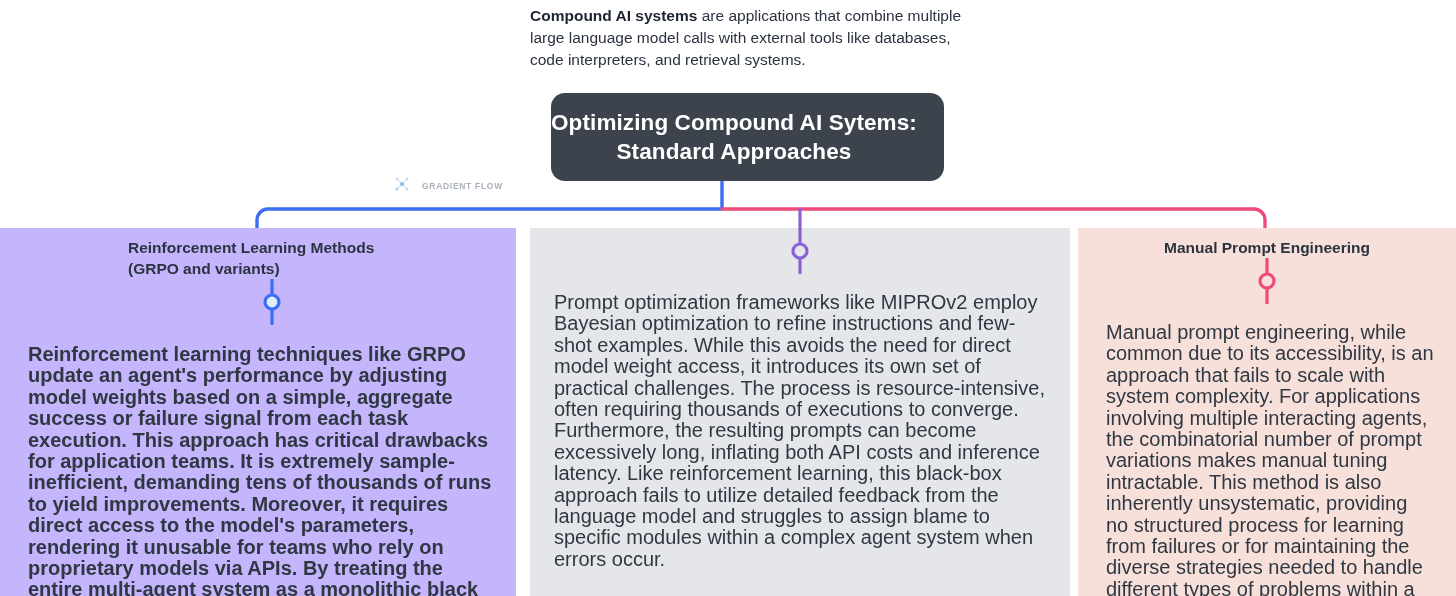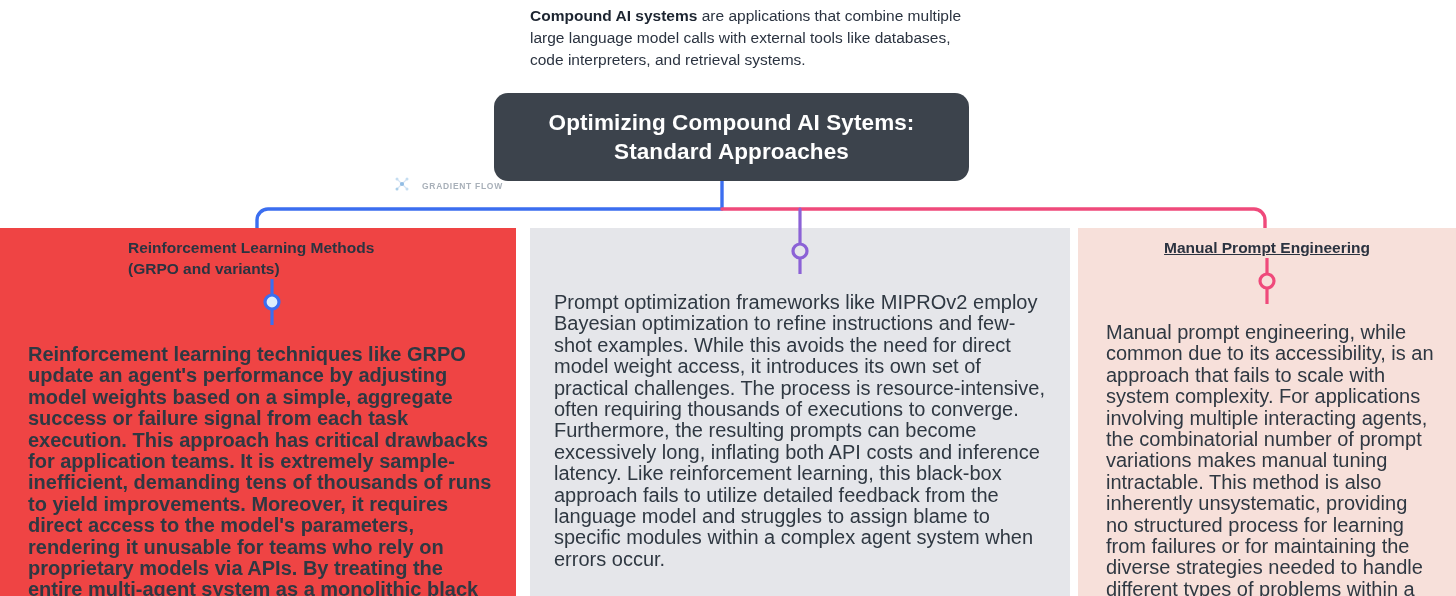--- a/index.html
+++ b/index.html
@@ -16,25 +16,25 @@
     position: absolute;
     left: 530px; top: 5px; width: 440px;
     font-size: 15.5px; line-height: 22px;
     color: #2b3340;
   }
   .intro b { font-weight: 700; color: #1c2430; }
 
   
   .title-card {
     position: absolute;
-    left: 494px; top: 93px;
-    width: 475px; height: 88px;
+    left: 551px; top: 93px;
+    width: 393px; height: 88px;
     background: #3c434c;
     border-radius: 14px;
-    display: flex; align-items: center; justify-content: center;
+    display: flex; align-items: center; 
     text-align: center;
   }
   .title-card .title-text {
     color: #ffffff;
     font-size: 22.5px;
     font-weight: 700;
     line-height: 29px;
     letter-spacing: .1px;
     white-space: pre-line;
   }
@@ -53,21 +53,21 @@
 
   
   #connectors { position: absolute; left: 0; top: 0; width: 1456px; height: 240px; }
 
   
   .col {
     position: absolute;
     top: 228px; height: 368px;
     padding: 0 14px;
   }
-  .col-blue  { left: 0px;    width: 516px;  background: #ef4444; }
+  .col-blue  { left: 0px;    width: 516px;  background: #c4b5fd; }
   .col-gray  { left: 530px;  width: 540px;  background: #e5e6ea; }
   .col-pink  { left: 1078px; width: 378px;  background: #f7e0da; }
 
   .col-head {
     text-align: center;
     font-size: 15.5px; font-weight: 700;
     line-height: 21px;
     color: #2b3340;
     padding-top: 9px;
   }
@@ -138,21 +138,21 @@
     <div class="marker-wrap">
       <svg width="30" height="46" viewBox="0 0 30 46">
         <line x1="15" y1="0" x2="15" y2="46" stroke="#8b62d6" stroke-width="3.2"></line>
         <circle cx="15" cy="23" r="7" fill="#e5e6ea" stroke="#8b62d6" stroke-width="3.2"></circle>
       </svg>
     </div>
     <div class="col-body">Prompt optimization frameworks like MIPROv2 employ Bayesian optimization to refine instructions and few-shot examples. While this avoids the need for direct model weight access, it introduces its own set of practical challenges. The process is resource-intensive, often requiring thousands of executions to converge. Furthermore, the resulting prompts can become excessively long, inflating both API costs and inference latency. Like reinforcement learning, this black-box approach fails to utilize detailed feedback from the language model and struggles to assign blame to specific modules within a complex agent system when errors occur.</div>
   </div>
 
   <div class="col col-pink">
-    <div class="col-head" style="white-space: pre-line; text-decoration: underline;">Manual Prompt Engineering</div>
+    <div class="col-head" style="white-space: pre-line;">Manual Prompt Engineering</div>
     <div class="marker-wrap">
       <svg width="30" height="46" viewBox="0 0 30 46">
         <line x1="15" y1="0" x2="15" y2="46" stroke="#ef4a7b" stroke-width="3.2"></line>
         <circle cx="15" cy="23" r="7" fill="#f7e0da" stroke="#ef4a7b" stroke-width="3.2"></circle>
       </svg>
     </div>
     <div class="col-body">Manual prompt engineering, while common due to its accessibility, is an approach that fails to scale with system complexity. For applications involving multiple interacting agents, the combinatorial number of prompt variations makes manual tuning intractable. This method is also inherently unsystematic, providing no structured process for learning from failures or for maintaining the diverse strategies needed to handle different types of problems within a single task.</div>
   </div>
 
 </div>

